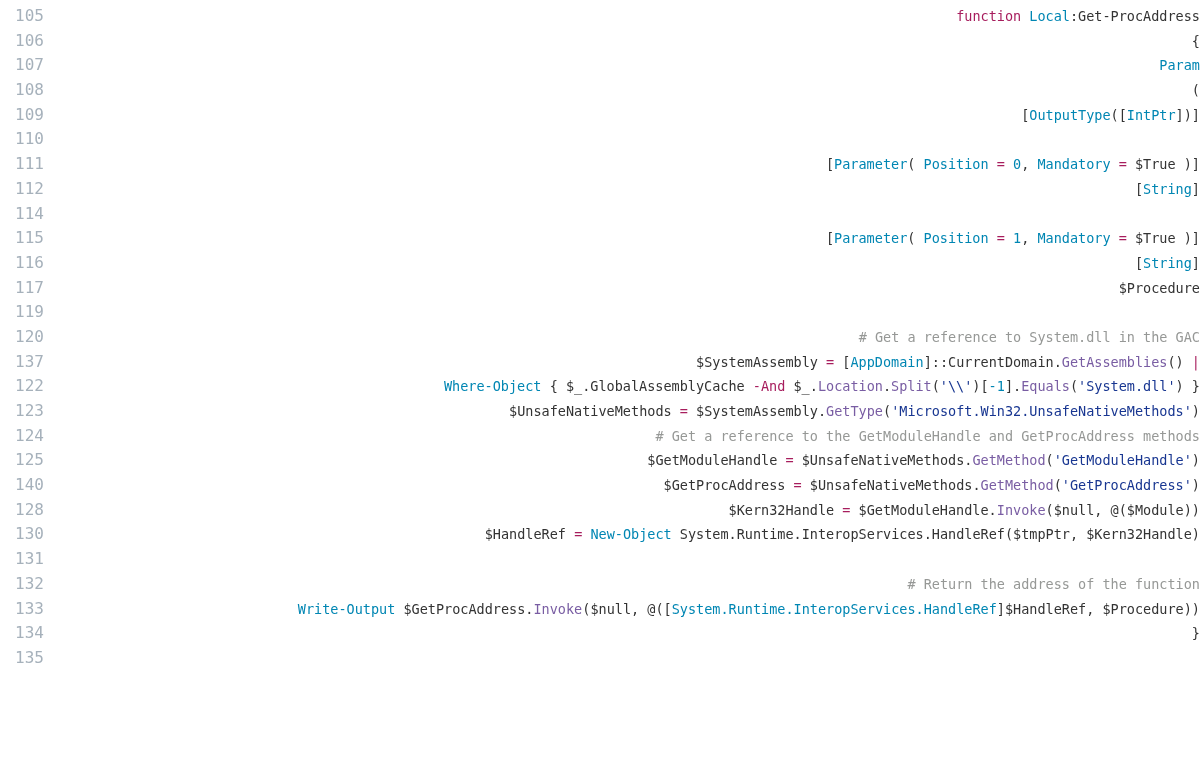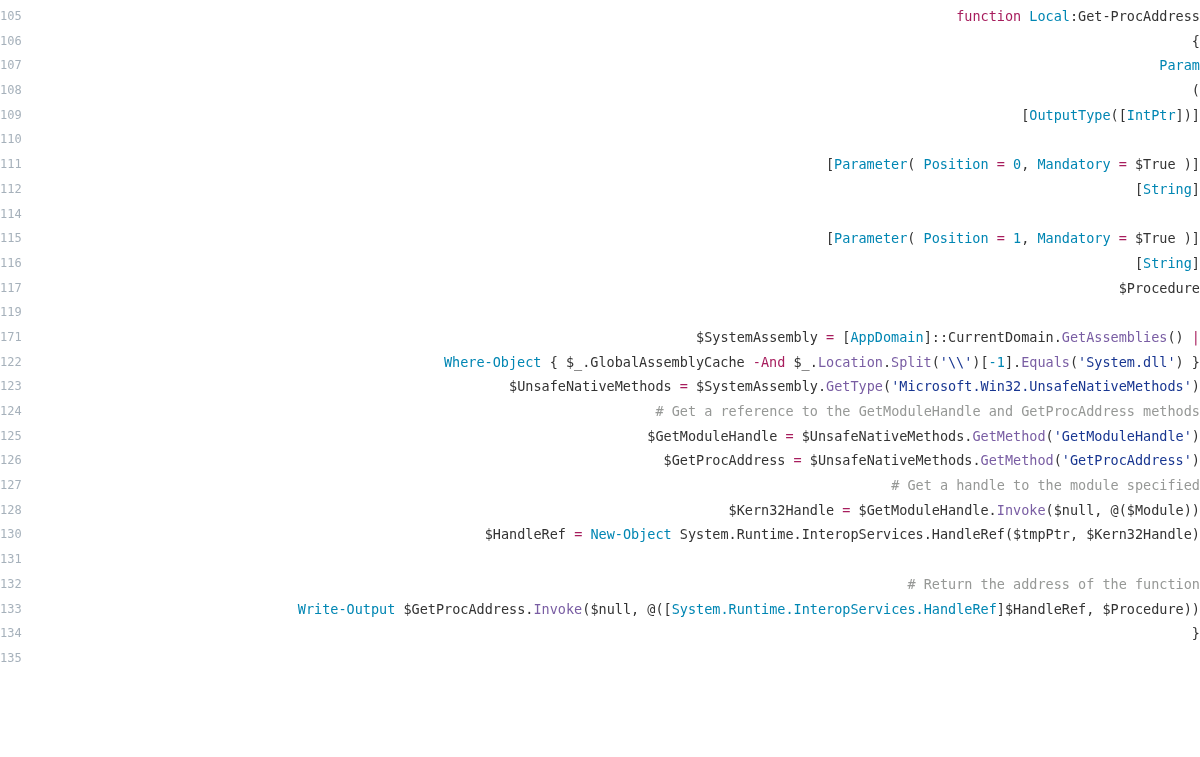--- a/index.html
+++ b/index.html
@@ -20,21 +20,22 @@
   }
   .line {
     display: flex;
     height: 24.7px;
     line-height: 24.7px;
     white-space: pre;
   }
   .ln {
     width: 44px;
     min-width: 44px;
-    font-size: 12px;
+    text-align: right;
+    font-size: 16px;
     color: var(--line_number, #a6b1bb);
     user-select: none;
     cursor: pointer;
     flex: 0 0 auto;
   }
   .code {
     padding-left: 22px;
     flex: 1 1 auto;
     text-align: right;
   }
@@ -57,27 +58,27 @@
     <div class="line"><span class="ln">108</span><span class="code"><span class="tok-p">        (</span></span></div>
     <div class="line"><span class="ln">109</span><span class="code"><span class="tok-p">            [</span><span class="tok-b">OutputType</span><span class="tok-p">([</span><span class="tok-b">IntPtr</span><span class="tok-p">])]</span></span></div>
     <div class="line"><span class="ln">110</span><span class="code"></span></div>
     <div class="line"><span class="ln">111</span><span class="code"><span class="tok-p">            [</span><span class="tok-b">Parameter</span><span class="tok-p">( </span><span class="tok-b">Position</span><span class="tok-p"> </span><span class="tok-k">=</span><span class="tok-p"> </span><span class="tok-n">0</span><span class="tok-p">, </span><span class="tok-b">Mandatory</span><span class="tok-p"> </span><span class="tok-k">=</span><span class="tok-p"> </span><span class="tok-v">$True</span><span class="tok-p"> )]</span></span></div>
     <div class="line"><span class="ln">112</span><span class="code"><span class="tok-p">            [</span><span class="tok-b">String</span><span class="tok-p">]</span></span></div>
     <div class="line"><span class="ln">114</span><span class="code"></span></div>
     <div class="line"><span class="ln">115</span><span class="code"><span class="tok-p">            [</span><span class="tok-b">Parameter</span><span class="tok-p">( </span><span class="tok-b">Position</span><span class="tok-p"> </span><span class="tok-k">=</span><span class="tok-p"> </span><span class="tok-n">1</span><span class="tok-p">, </span><span class="tok-b">Mandatory</span><span class="tok-p"> </span><span class="tok-k">=</span><span class="tok-p"> </span><span class="tok-v">$True</span><span class="tok-p"> )]</span></span></div>
     <div class="line"><span class="ln">116</span><span class="code"><span class="tok-p">            [</span><span class="tok-b">String</span><span class="tok-p">]</span></span></div>
     <div class="line"><span class="ln">117</span><span class="code"><span class="tok-p">            $Procedure</span></span></div>
     <div class="line"><span class="ln">119</span><span class="code"></span></div>
-    <div class="line"><span class="ln">171</span><span class="code"><span class="tok-p">        $SystemAssembly </span><span class="tok-k">=</span><span class="tok-p"> [</span><span class="tok-b">AppDomain</span><span class="tok-p">]::CurrentDomain.</span><span class="tok-m">GetAssemblies</span><span class="tok-p">() </span><span class="tok-k">|</span></span></div>
+    <div class="line"><span class="ln">120</span><span class="code"><span class="tok-p">        </span><span class="tok-c"># Get a reference to System.dll in the GAC</span></span></div>
+    <div class="line"><span class="ln">137</span><span class="code"><span class="tok-p">        $SystemAssembly </span><span class="tok-k">=</span><span class="tok-p"> [</span><span class="tok-b">AppDomain</span><span class="tok-p">]::CurrentDomain.</span><span class="tok-m">GetAssemblies</span><span class="tok-p">() </span><span class="tok-k">|</span></span></div>
     <div class="line"><span class="ln">122</span><span class="code"><span class="tok-p">            </span><span class="tok-b">Where-Object</span><span class="tok-p"> { $_.GlobalAssemblyCache </span><span class="tok-k">-And</span><span class="tok-p"> $_.</span><span class="tok-m">Location</span><span class="tok-p">.</span><span class="tok-m">Split</span><span class="tok-p">(</span><span class="tok-s">'\\'</span><span class="tok-p">)[</span><span class="tok-n">-1</span><span class="tok-p">].</span><span class="tok-m">Equals</span><span class="tok-p">(</span><span class="tok-s">'System.dll'</span><span class="tok-p">) }</span></span></div>
     <div class="line"><span class="ln">123</span><span class="code"><span class="tok-p">        $UnsafeNativeMethods </span><span class="tok-k">=</span><span class="tok-p"> $SystemAssembly.</span><span class="tok-m">GetType</span><span class="tok-p">(</span><span class="tok-s">'Microsoft.Win32.UnsafeNativeMethods'</span><span class="tok-p">)</span></span></div>
     <div class="line"><span class="ln">124</span><span class="code"><span class="tok-p">        </span><span class="tok-c"># Get a reference to the GetModuleHandle and GetProcAddress methods</span></span></div>
     <div class="line"><span class="ln">125</span><span class="code"><span class="tok-p">        $GetModuleHandle </span><span class="tok-k">=</span><span class="tok-p"> $UnsafeNativeMethods.</span><span class="tok-m">GetMethod</span><span class="tok-p">(</span><span class="tok-s">'GetModuleHandle'</span><span class="tok-p">)</span></span></div>
-    <div class="line"><span class="ln">126</span><span class="code"><span class="tok-p">        $GetProcAddress </span><span class="tok-k">=</span><span class="tok-p"> $UnsafeNativeMethods.</span><span class="tok-m">GetMethod</span><span class="tok-p">(</span><span class="tok-s">'GetProcAddress'</span><span class="tok-p">)</span></span></div>
-    <div class="line"><span class="ln">127</span><span class="code"><span class="tok-p">        </span><span class="tok-c"># Get a handle to the module specified</span></span></div>
+    <div class="line"><span class="ln">140</span><span class="code"><span class="tok-p">        $GetProcAddress </span><span class="tok-k">=</span><span class="tok-p"> $UnsafeNativeMethods.</span><span class="tok-m">GetMethod</span><span class="tok-p">(</span><span class="tok-s">'GetProcAddress'</span><span class="tok-p">)</span></span></div>
     <div class="line"><span class="ln">128</span><span class="code"><span class="tok-p">        $Kern32Handle </span><span class="tok-k">=</span><span class="tok-p"> $GetModuleHandle.</span><span class="tok-m">Invoke</span><span class="tok-p">(</span><span class="tok-v">$null</span><span class="tok-p">, @($Module))</span></span></div>
     <div class="line"><span class="ln">130</span><span class="code"><span class="tok-p">        $HandleRef </span><span class="tok-k">=</span><span class="tok-p"> </span><span class="tok-b">New-Object</span><span class="tok-p"> System.Runtime.InteropServices.HandleRef($tmpPtr, $Kern32Handle)</span></span></div>
     <div class="line"><span class="ln">131</span><span class="code"></span></div>
     <div class="line"><span class="ln">132</span><span class="code"><span class="tok-p">        </span><span class="tok-c"># Return the address of the function</span></span></div>
     <div class="line"><span class="ln">133</span><span class="code"><span class="tok-p">        </span><span class="tok-b">Write-Output</span><span class="tok-p"> $GetProcAddress.</span><span class="tok-m">Invoke</span><span class="tok-p">(</span><span class="tok-v">$null</span><span class="tok-p">, @([</span><span class="tok-b">System.Runtime.InteropServices.HandleRef</span><span class="tok-p">]$HandleRef, $Procedure))</span></span></div>
     <div class="line"><span class="ln">134</span><span class="code"><span class="tok-p">    }</span></span></div>
     <div class="line"><span class="ln">135</span><span class="code"></span></div>
   </div>
 
 </body></html>

